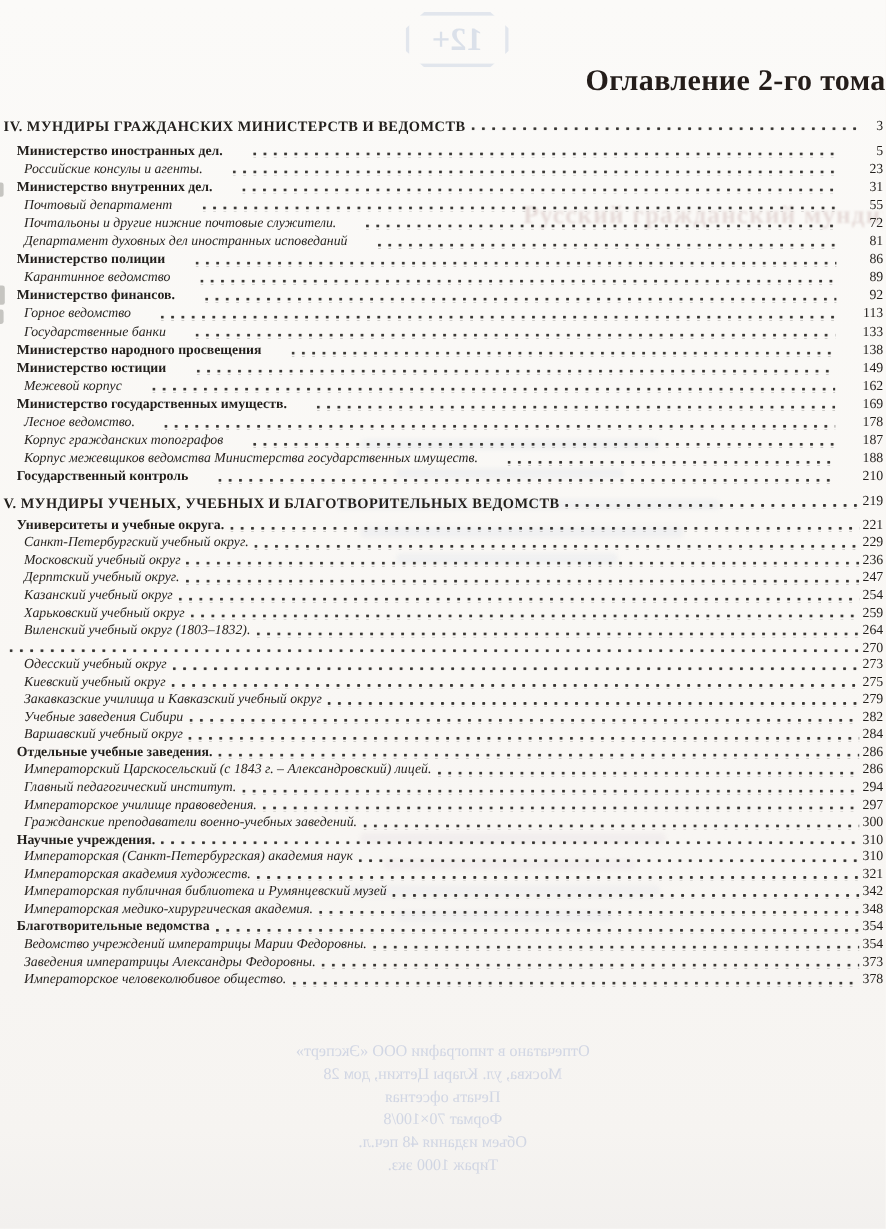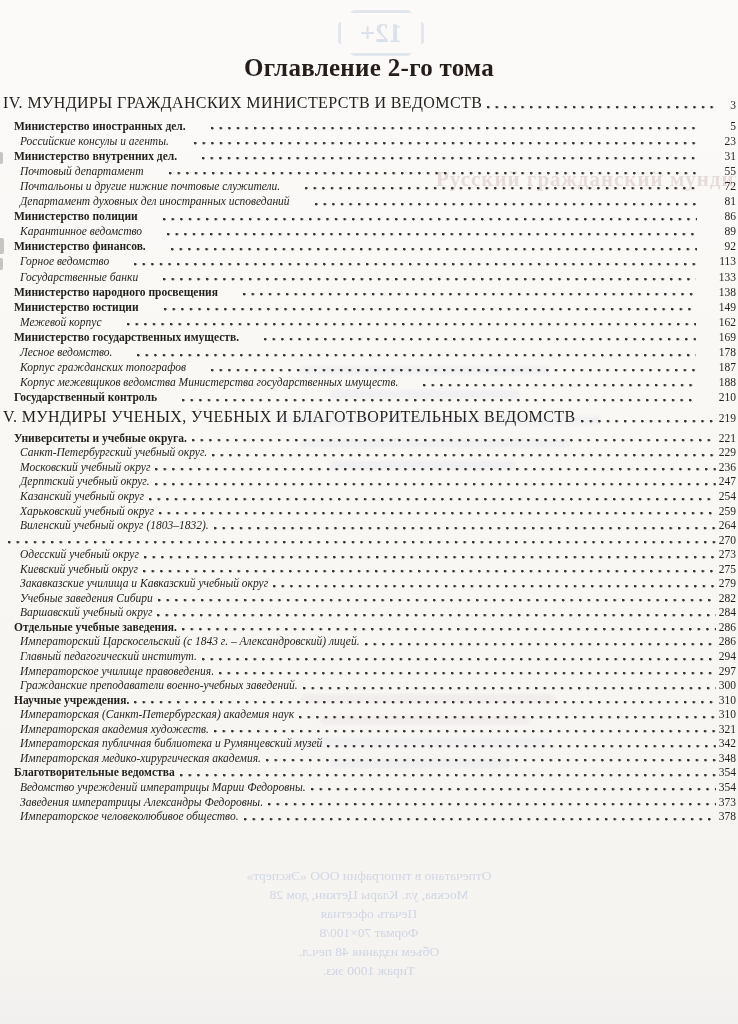--- a/index.html
+++ b/index.html
@@ -28,21 +28,21 @@
     border:3px solid rgba(168,184,211,.30);
     clip-path:polygon(18% 0,82% 0,100% 30%,100% 70%,82% 100%,18% 100%,0 70%,0 30%);
     display:flex;align-items:center;justify-content:center;
     font-weight:bold;font-size:27px;
     filter:blur(.6px);
     box-sizing:border-box;
   }
 
   .title{
     position:absolute;top:54px;left:0;width:100%;
-    text-align:center;
+    text-align:right;
     font-size:25px;font-weight:bold;color:#241d1a;
     letter-spacing:.3px;
   }
 
   
   .ghost-title{
     position:absolute;left:436px;top:167px;width:300px;
     font-size:21px;font-weight:bold;color:rgba(187,152,150,.30);
     letter-spacing:1px;white-space:nowrap;overflow:hidden;
     filter:blur(.7px);pointer-events:none;
@@ -63,21 +63,21 @@
   .toc{position:absolute;left:3px;right:2px;top:97px;color:#221f1c;}
   .row{display:flex;align-items:flex-end;box-sizing:border-box;padding-bottom:2px;line-height:1;}
   .row .lbl{white-space:nowrap;}
   .row .leader{
     flex:1;height:4px;margin:0 3px 1px 5px;
     background-image:radial-gradient(circle at 1.2px 1.2px,rgba(44,42,39,.95) 1.05px,rgba(44,42,39,0) 1.6px);
     background-size:8.6px 4px;background-repeat:repeat-x;
   }
   .row .pg{min-width:16px;text-align:right;font-size:11.5px;font-style:normal;font-weight:normal;white-space:nowrap;}
   .row.head{height:16px;}
-  .row.head .lbl{font-weight:normal;font-size:16px;letter-spacing:.4px;}
+  .row.head .lbl{font-weight:bold;font-size:12px;letter-spacing:.4px;}
   .s4 .row.entry{height:15.1px;gap:20px;}
   .s5 .row.entry{height:14.55px;}
   .row.lvl1 .lbl{padding-left:11px;font-weight:bold;font-size:11.5px;}
   .row.lvl2 .lbl{padding-left:17px;font-style:italic;font-size:11.5px;}
   .s4 .row.head{margin-bottom:6px;}
   .s5{margin-top:5px;}
   .s5 .row.head{margin-bottom:5px;}
 
   
   .imprint{

